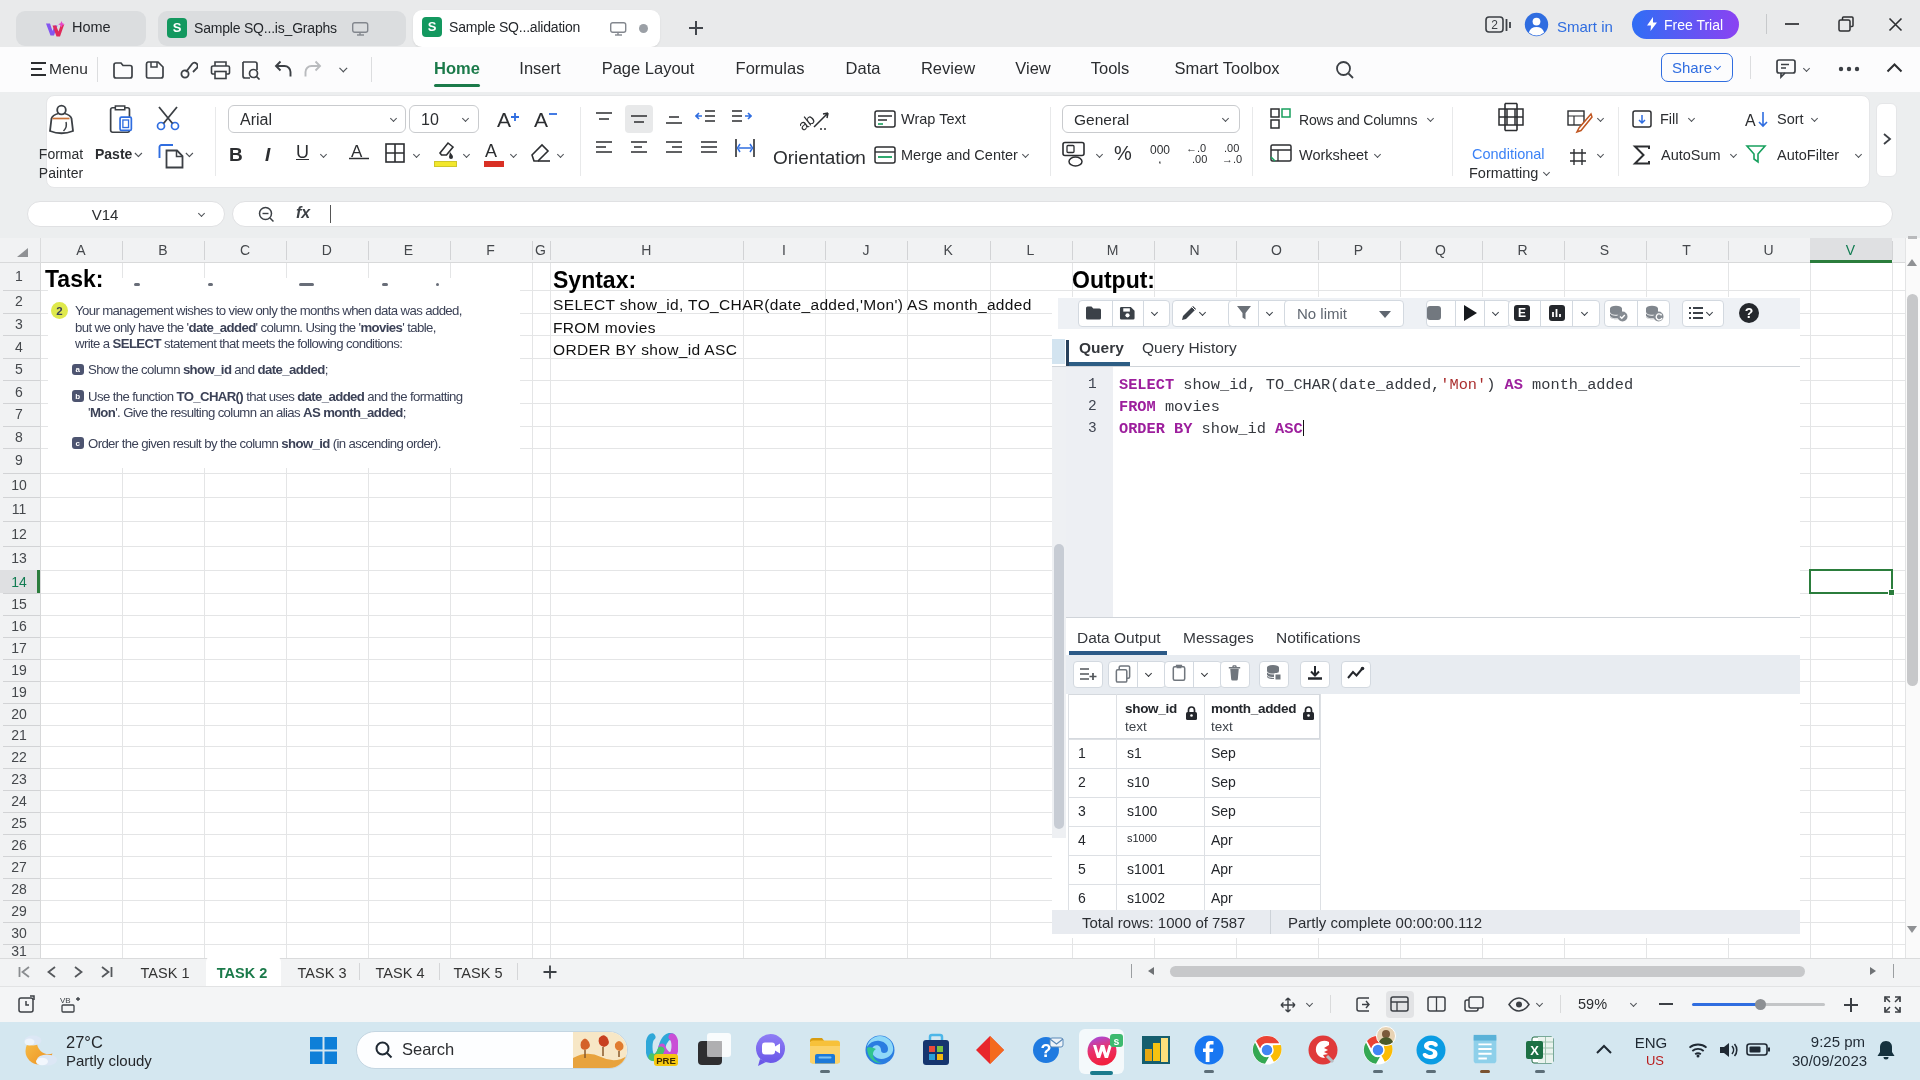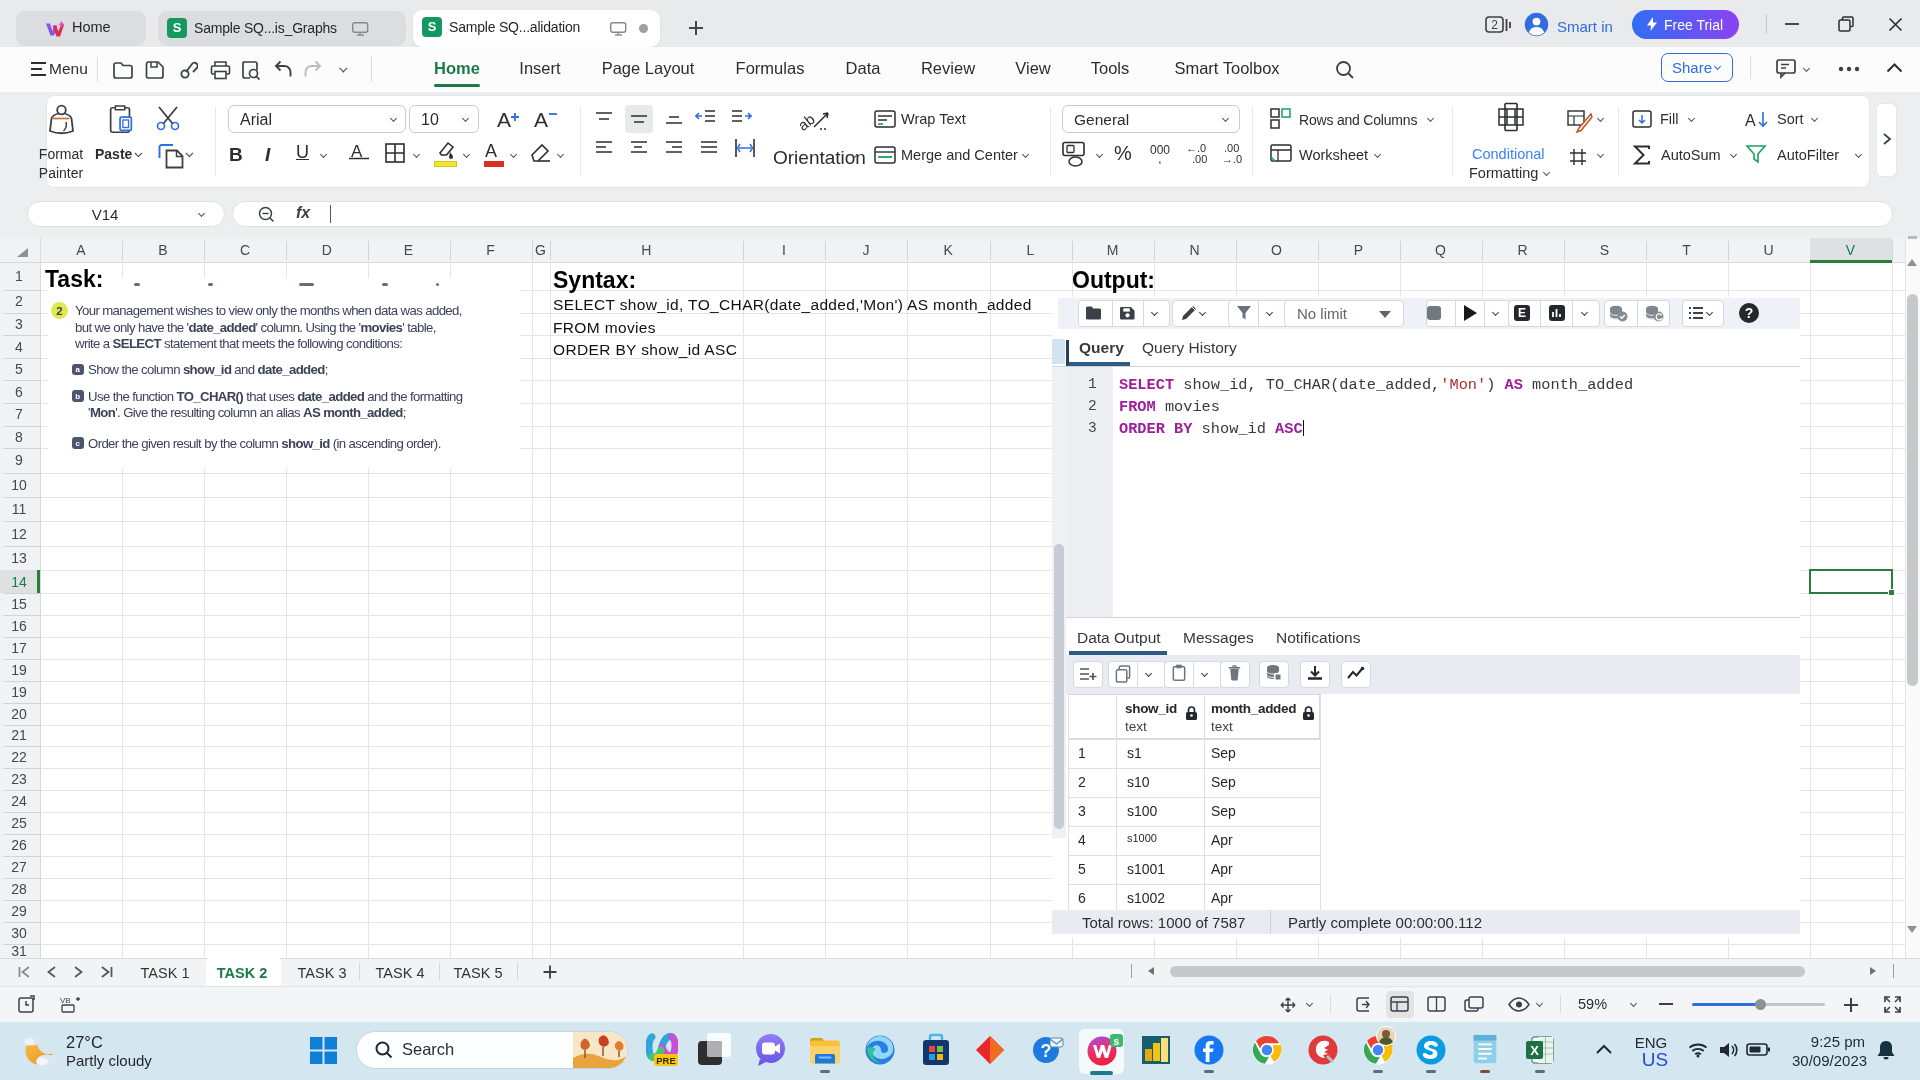--- a/index.html
+++ b/index.html
@@ -1089,21 +1089,21 @@
       <path d="M14 3 h15 v26 h-15" fill="#eaf3ee"></path>
       <path d="M14 8 h15 M14 14 h15 M14 20 h15 M21.5 3 v26" stroke="#9fc3ae" stroke-width="1"></path>
       <rect x="2" y="7" width="17" height="18" rx="2" fill="#1d7044"></rect>
       <text x="10.5" y="21" font-size="13" font-weight="bold" fill="#fff" text-anchor="middle" font-family="Liberation Sans">X</text>
     </svg>
     <div class="a" style="left:1535.0px;top:1070px;width:10px;height:3px;background:#5c6e78;border-radius:2px"></div>
     <svg class="a" style="left:1595px;top:1043px" width="18" height="12" viewBox="0 0 18 12">
       <path d="M2 10 L9 3 L16 10" fill="none" stroke="#1f2933" stroke-width="2"></path>
     </svg>
     <div class="a" style="left:1651px;top:1042px;transform:translate(-50%,-50%);font-size:15px;color:#1f2933;font-weight:normal;white-space:nowrap;">ENG</div>
-    <div class="a" style="left:1651px;top:1060px;transform:translate(-50%,-50%);font-size:19px;color:#1d4ed8;font-weight:normal;white-space:nowrap;padding-left:8px;">US</div>
+    <div class="a" style="left:1651px;top:1060px;transform:translate(-50%,-50%);font-size:13px;color:#b91c1c;font-weight:normal;white-space:nowrap;padding-left:8px;">US</div>
     <svg class="a" style="left:1687px;top:1041px" width="22" height="17" viewBox="0 0 22 18">
       <path d="M2 7 a14 14 0 0 1 18 0 M5 10.5 a9.5 9.5 0 0 1 12 0 M8 14 a5 5 0 0 1 6 0" fill="none" stroke="#1f2933" stroke-width="2"></path>
       <circle cx="11" cy="16" r="1.6" fill="#1f2933"></circle>
     </svg>
     <svg class="a" style="left:1718px;top:1041px" width="20" height="17" viewBox="0 0 20 17">
       <path d="M2 6 v6 h4 l5 4 V2 L6 6 Z" fill="#1f2933"></path>
       <path d="M14 5 a6 6 0 0 1 0 8 M16.5 3 a9 9 0 0 1 0 12" fill="none" stroke="#1f2933" stroke-width="1.6"></path>
     </svg>
     <svg class="a" style="left:1746px;top:1043px" width="25" height="13" viewBox="0 0 25 13">
       <rect x="1" y="1" width="20" height="11" rx="2.5" fill="none" stroke="#1f2933" stroke-width="1.6"></rect>

